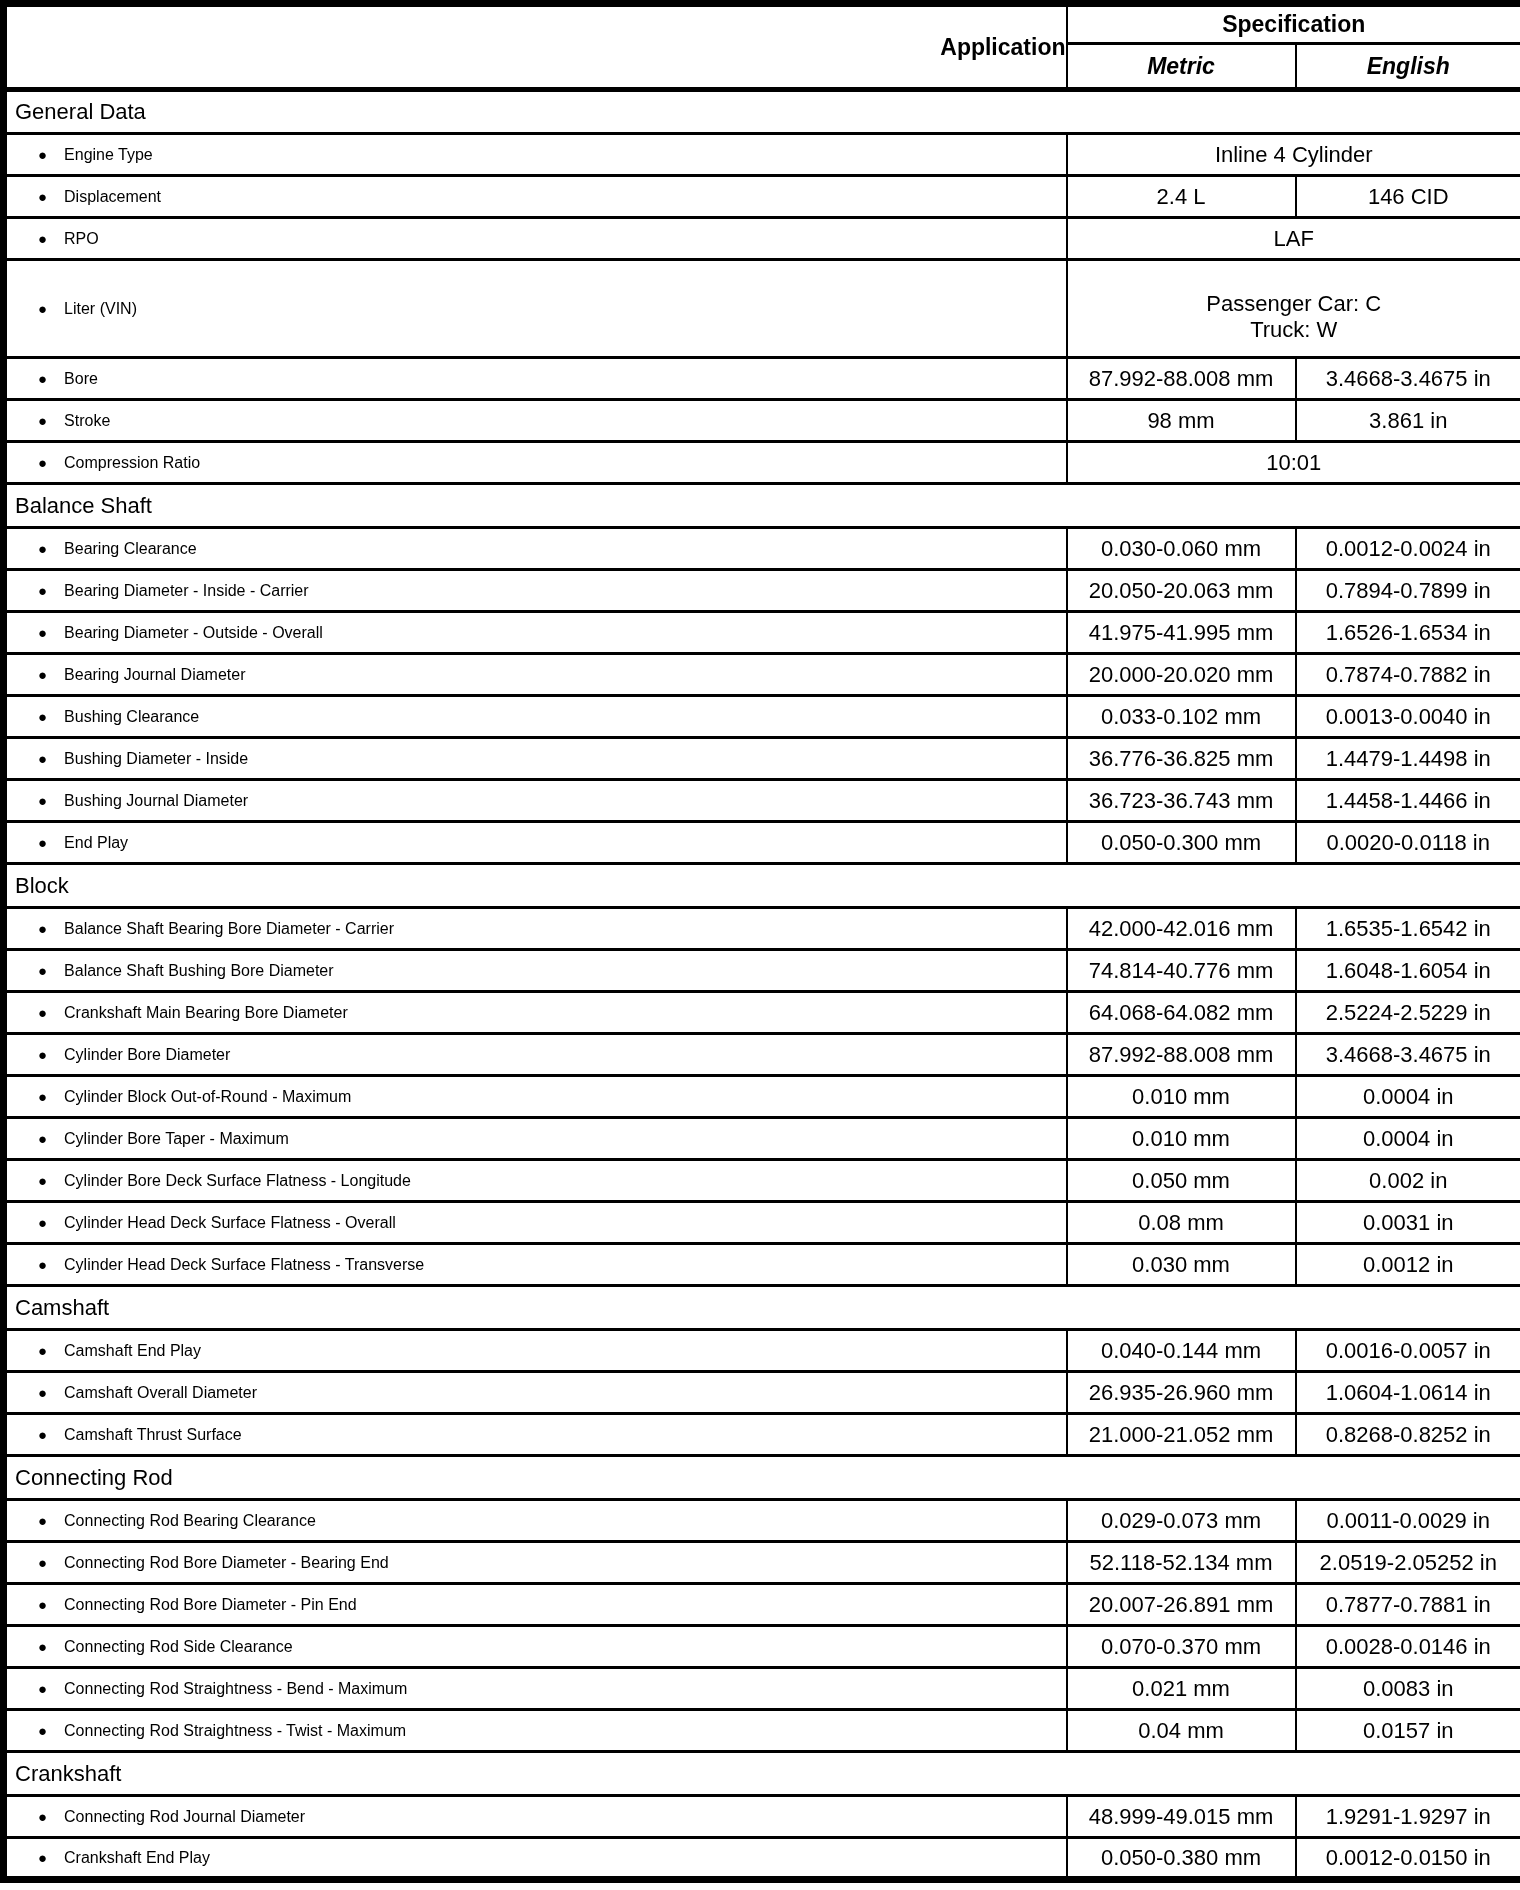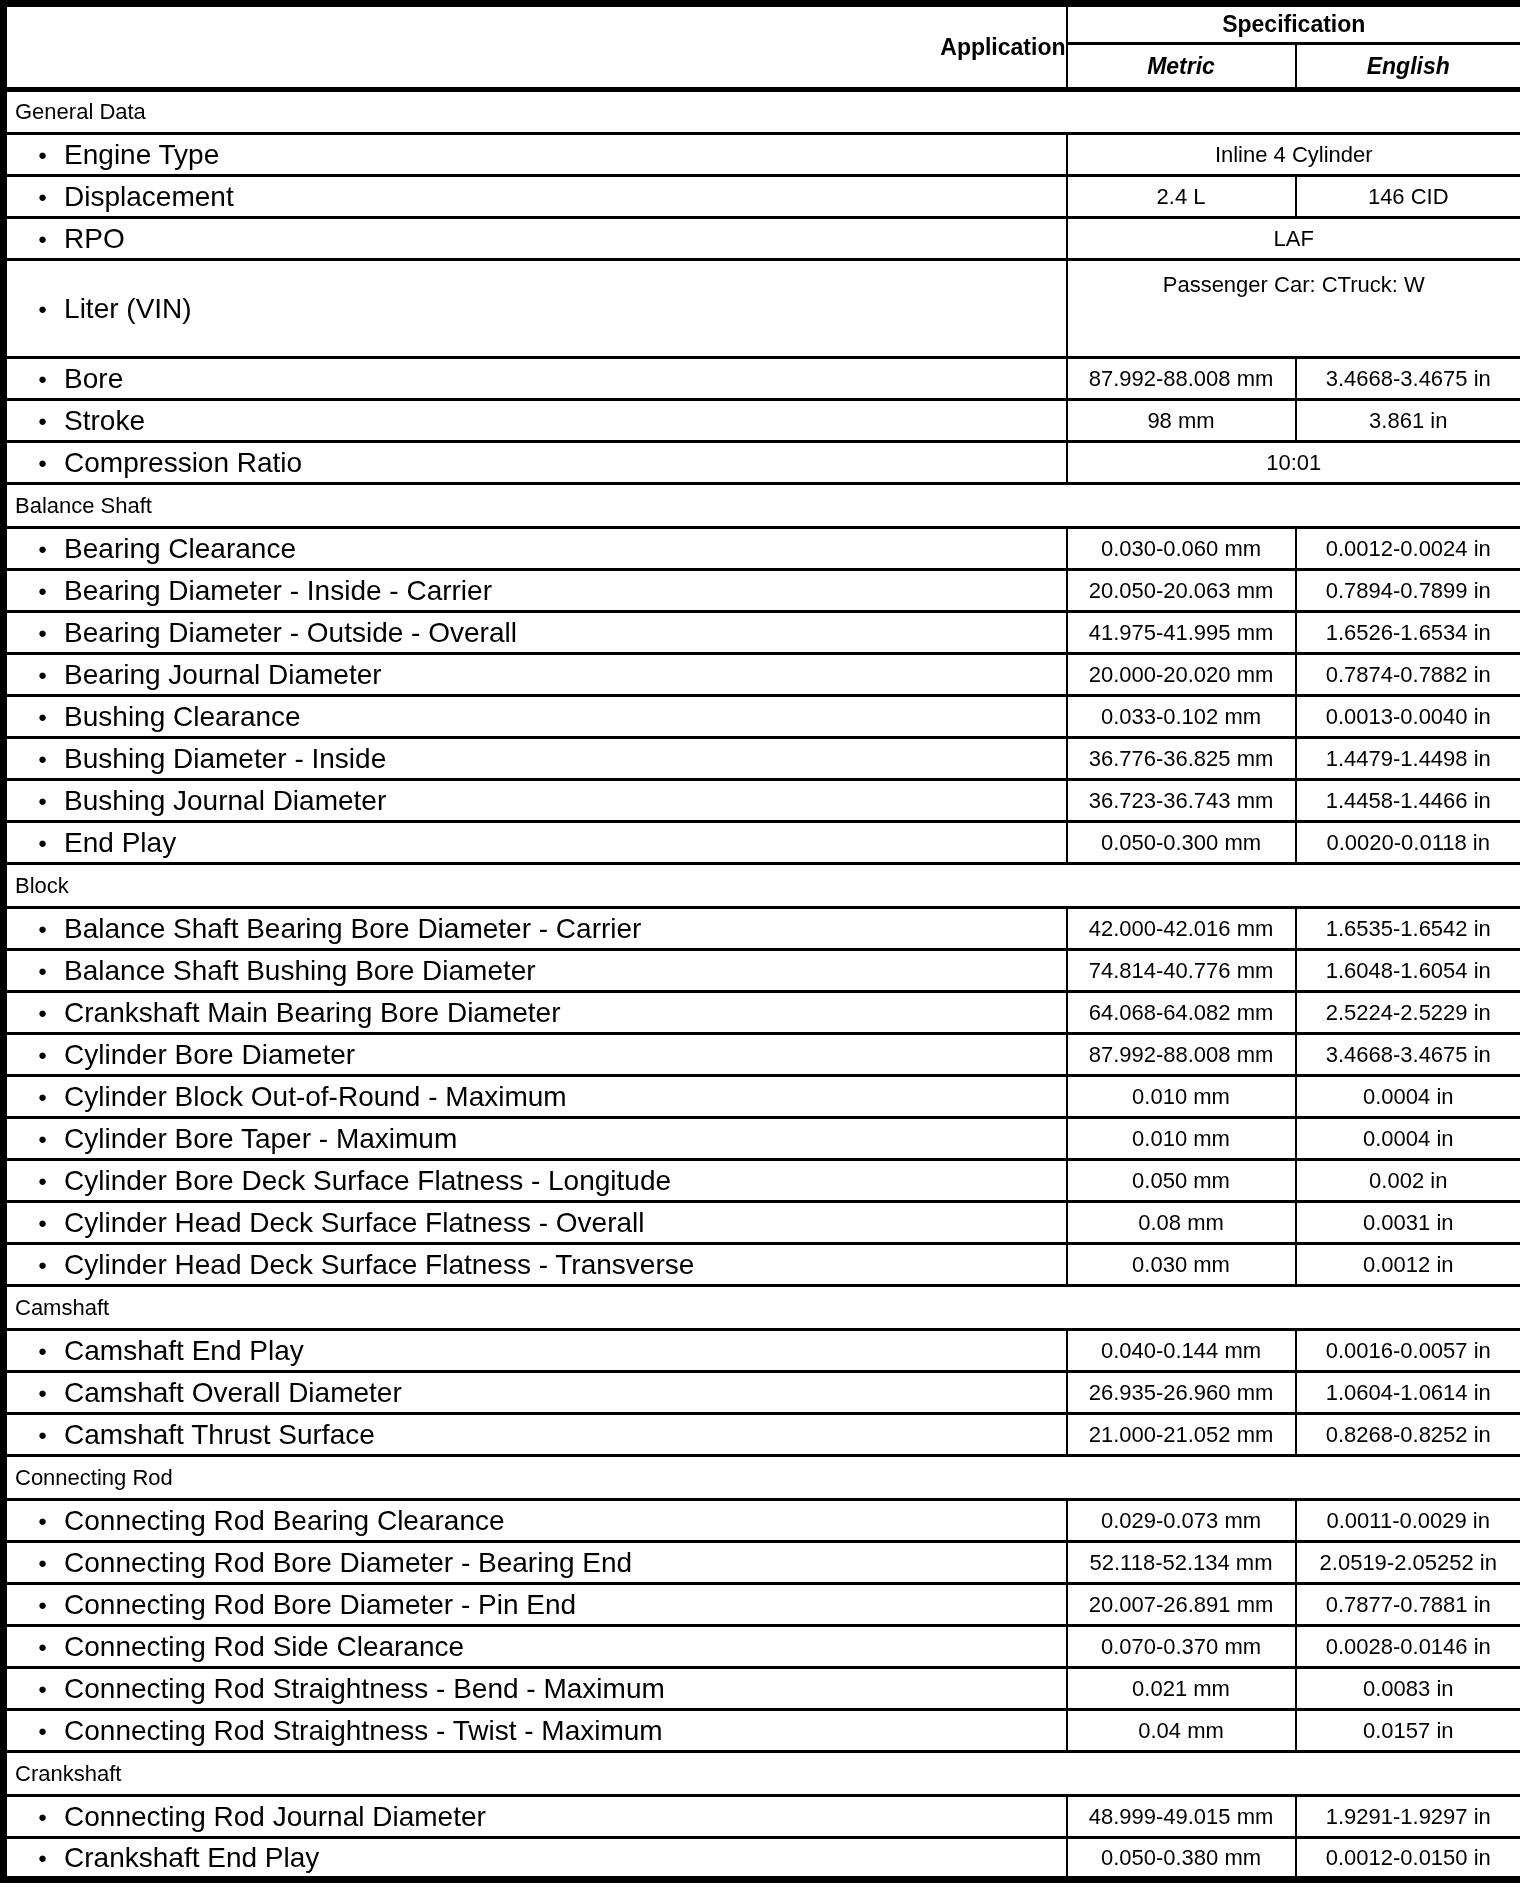--- a/index.html
+++ b/index.html
@@ -57,32 +57,33 @@
     align-items: center;
     padding-left: 31px;
     white-space: nowrap;
   }
   .bullet {
     font-size: 15px;
     line-height: 1;
     margin-right: 17px;
     flex: 0 0 auto;
   }
-  .app-label { font-size: 28px; }
+  .app-label { font-size: 16px; }
 
   td.val-cell {
     font-size: 22px;
     text-align: center;
     vertical-align: middle;
     white-space: nowrap;
     padding: 0 2px;
   }
   .two-line {
     display: flex;
-    justify-content: center;
+    flex-direction: column;
+    justify-content: flex-end;
     height: 92px;
     padding: 9px 0 11px 0;
   }
   .two-line div { line-height: 1.2; }
 </style>
 </head>
 <body>
 
 <table class="spec-table">
   <colgroup>

